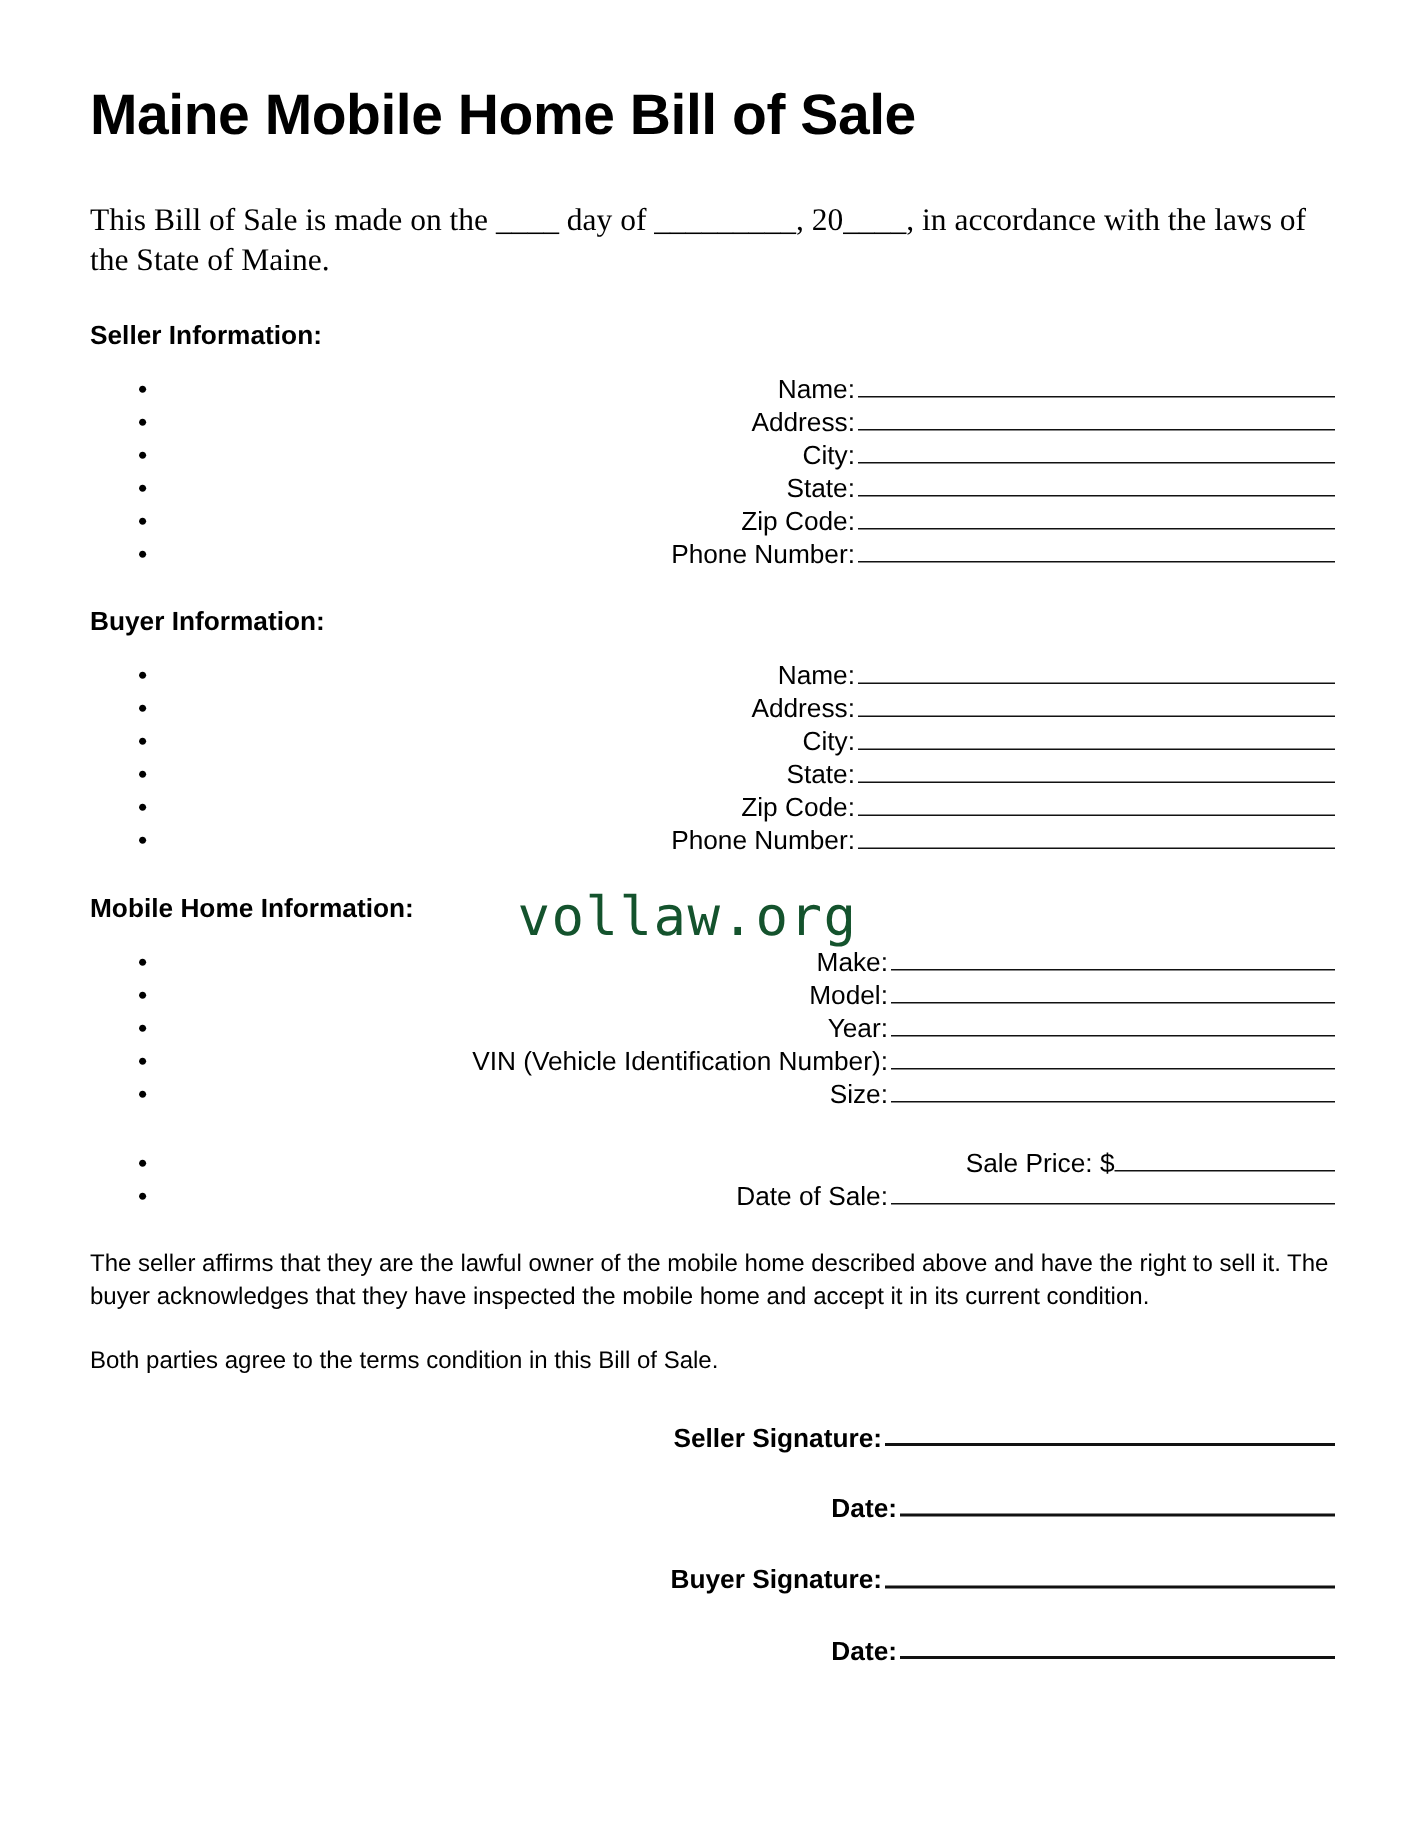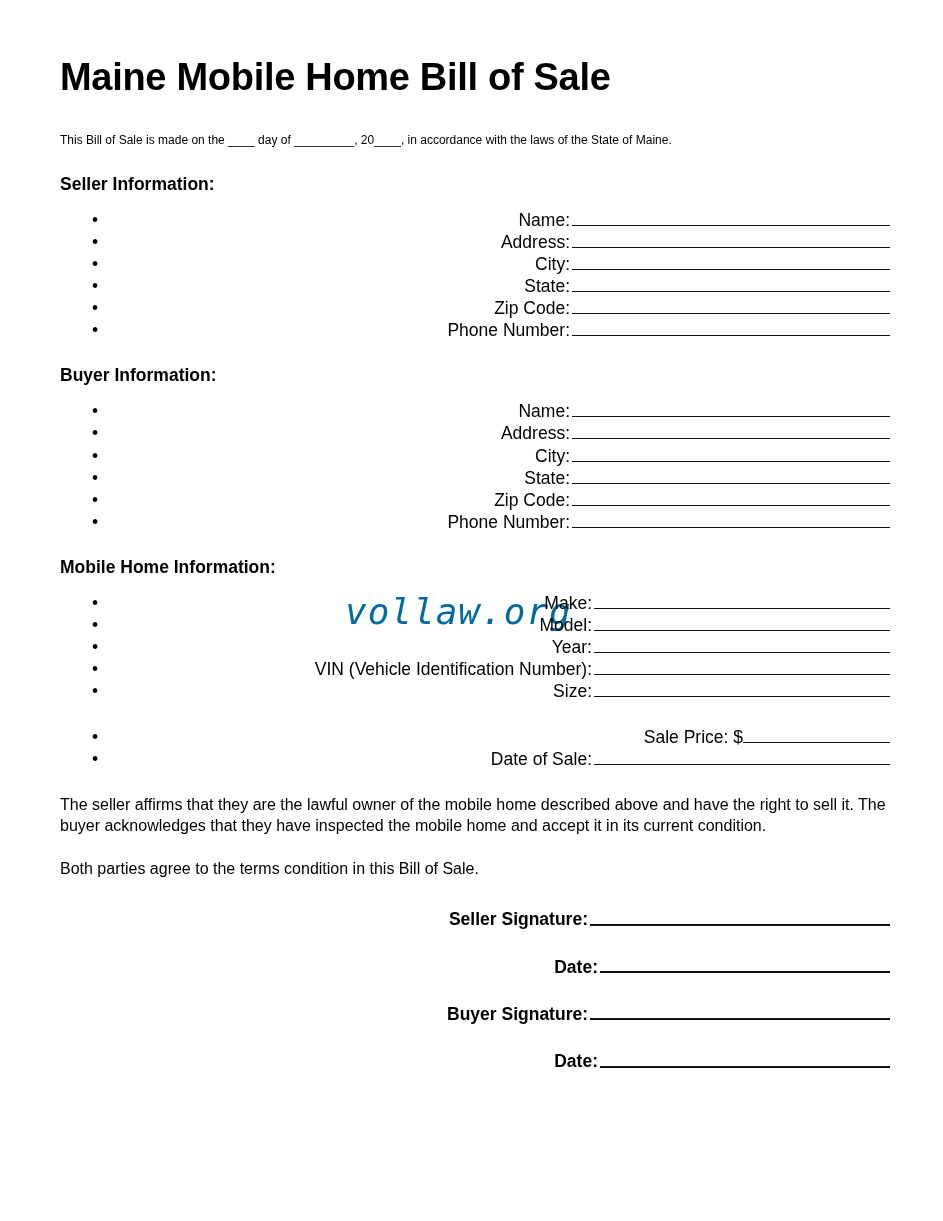--- a/index.html
+++ b/index.html
@@ -24,24 +24,25 @@
     width: 830px;
   }
   .doc-title {
     font-size: 38px;
     font-weight: bold;
     letter-spacing: -0.3px;
     line-height: 1.1;
     margin: 0 0 34px 0;
   }
   .intro {
-    font-size: 12px;
+    font-size: 21px;
     line-height: 1.28;
     margin: 0 0 26px 0;
     max-width: 830px;
+    font-family: Liberation Serif, serif;
   }
   .section-heading {
     font-size: 17.5px;
     font-weight: bold;
     margin: 0 0 14px 0;
   }
   ul.fields {
     list-style: none;
     margin: 0 0 24px 0;
     padding: 0;
@@ -85,25 +86,24 @@
   .sig-line .rule {
     border-bottom-width: 2.3px;
   }
   .watermark {
     position: absolute;
     left: 345px;
     top: 591px;
     font-family: "DejaVu Sans Mono", "Liberation Mono", monospace;
     font-size: 36px;
     letter-spacing: 1px;
-    color: #0369a1;
+    color: #14532d;
     white-space: nowrap;
     pointer-events: none;
     user-select: none;
-    font-style: italic;
   }
 </style>
 </head>
 <body>
 
 <div class="page">
 
   <div class="watermark">vollaw.org</div>
 
   <div class="content">

